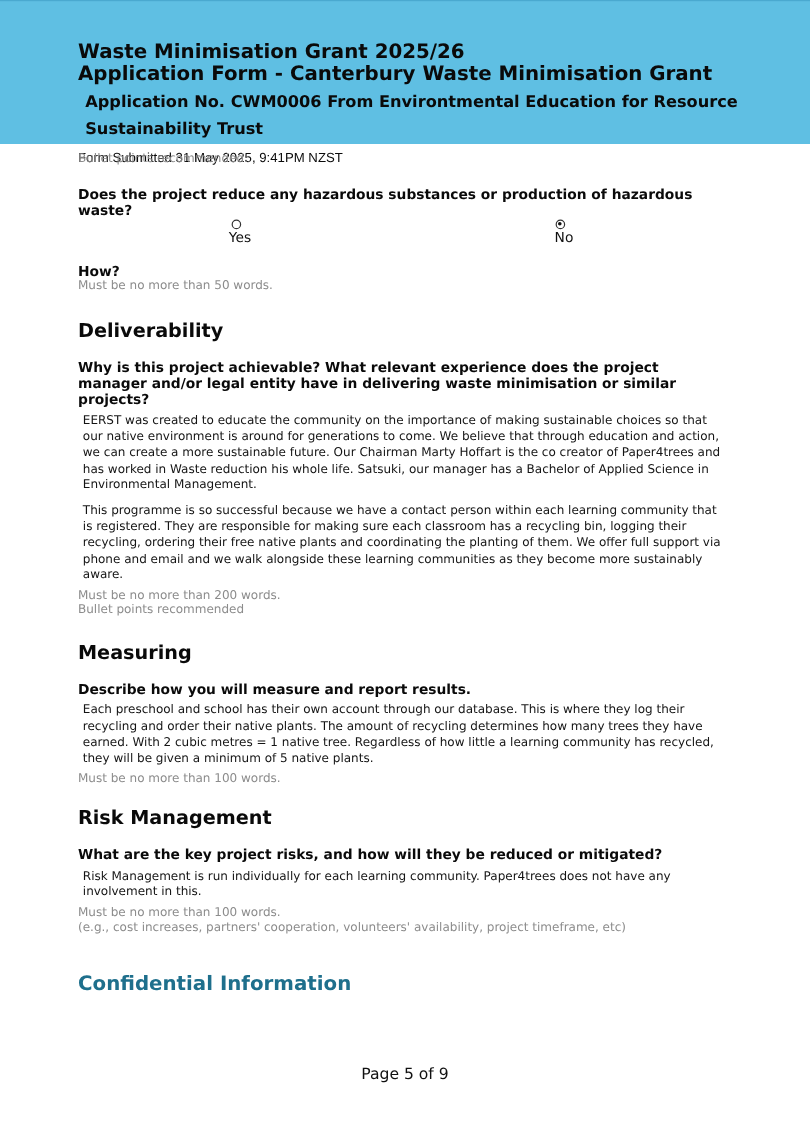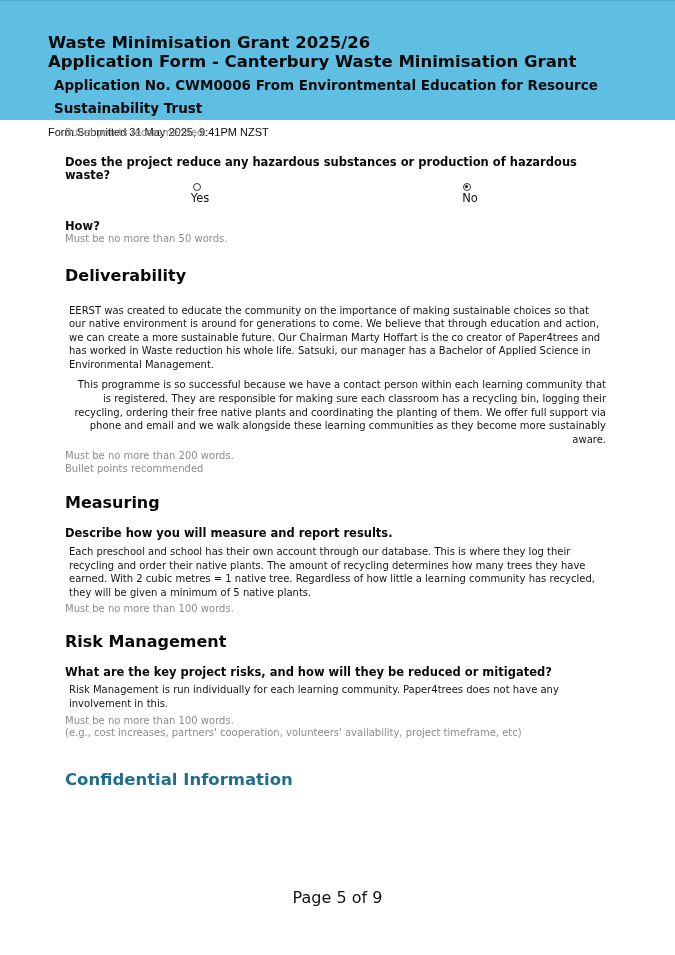--- a/index.html
+++ b/index.html
@@ -1,38 +1,38 @@
 <!DOCTYPE html>
 <html><head>
   <meta charset="utf-8">
   <style>
     html, body { margin: 0; padding: 0; background: #ffffff; }
     body { width: 675px; height: 955px; position: relative; overflow: hidden;
            font-family: "DejaVu Sans", sans-serif; color: #111111; }
     .header { position: absolute; left: 0; top: 0; width: 675px; height: 119px;
               background: #5fbfe3; border-top: 1px solid #4aa9d0; }
-    .header .inner { position: absolute; left: 48px; top: 32px; }
+    .header .inner { position: absolute; left: 65px; top: 32px; }
     .h1 { font-weight: bold; font-size: 16.5px; line-height: 19px; color: #0a0a0a; margin: 0; }
     .h3 { font-weight: bold; font-size: 13.5px; line-height: 17px; color: #0a0a0a; margin: 6px; }
     .submitted { font-family: "Liberation Sans", sans-serif; font-size: 11px; line-height: 14px; margin-top: 8px; color: #0a0a0a; }
     .content { position: absolute; left: 65px; top: 127px; width: 545px; }
     .hint { font-size: 10px; line-height: 12.5px; color: #8c8c8c; }
     .q { font-weight: bold; font-size: 11.5px; line-height: 13.5px; color: #0a0a0a; }
     .ans { font-size: 10px; line-height: 13.6px; color: #141414; margin: 4px; }
-    .ans + .ans { margin-top: 7px; text-align: right; }
+    .ans + .ans { margin-top: 7px; }
     .section { font-weight: bold; font-size: 16px; line-height: 20px; color: #0a0a0a; }
     .radios { display: flex; font-size: 11.5px; line-height: 14px; }
     .radio { display: flex; align-items: center; width: 270px; flex-direction: column; }
     .radio .dot { width: 8px; height: 8px; border: 1px solid #333; border-radius: 50%;
                   margin-right: 7px; position: relative; box-sizing: border-box; }
     .radio .dot.on::after { content: ""; position: absolute; left: 1.5px; top: 1.5px;
                   width: 3px; height: 3px; border-radius: 50%; background: #111; }
     .conf { font-weight: bold; font-size: 16.5px; line-height: 20px; color: #1e6f8c; }
     .footer { position: absolute; top: 888px; left: 0; width: 675px; text-align: center;
-              font-size: 16px; color: #111; }
+              font-size: 13px; color: #111; }
   </style>
 </head>
 <body>
 
 <div class="header">
   <div class="inner">
     <div class="h1">Waste Minimisation Grant 2025/26</div>
     <div class="h1">Application Form - Canterbury Waste Minimisation Grant</div>
     <div class="h3">Application No. CWM0006 From Environtmental Education for Resource</div>
     <div class="h3">Sustainability Trust</div>
@@ -56,20 +56,21 @@
     </div>
   </div>
 
   <div style="height:15px"></div>
   <div class="q">How?</div>
   <div class="hint">Must be no more than 50 words.</div>
 
   <div style="height:20px"></div>
   <div class="section">Deliverability</div>
   <div style="height:14px"></div>
+  <div class="q">Why is this project achievable? What relevant experience does the project manager and/or legal entity have in delivering waste minimisation or similar projects?</div>
   <p class="ans">EERST was created to educate the community on the importance of making sustainable choices so that our native environment is around for generations to come. We believe that through education and action, we can create a more sustainable future. Our Chairman Marty Hoffart is the co creator of Paper4trees and has worked in Waste reduction his whole life. Satsuki, our manager has a Bachelor of Applied Science in Environmental Management.</p>
   <p class="ans">This programme is so successful because we have a contact person within each learning community that is registered. They are responsible for making sure each classroom has a recycling bin, logging their recycling, ordering their free native plants and coordinating the planting of them. We offer full support via phone and email and we walk alongside these learning communities as they become more sustainably aware.</p>
   <div class="hint">Must be no more than 200 words.</div>
   <div class="hint">Bullet points recommended</div>
 
   <div style="height:18px"></div>
   <div class="section">Measuring</div>
   <div style="height:14px"></div>
   <div class="q">Describe how you will measure and report results.</div>
   <p class="ans">Each preschool and school has their own account through our database. This is where they log their recycling and order their native plants. The amount of recycling determines how many trees they have earned. With 2 cubic metres = 1 native tree. Regardless of how little a learning community has recycled, they will be given a minimum of 5 native plants.</p>

